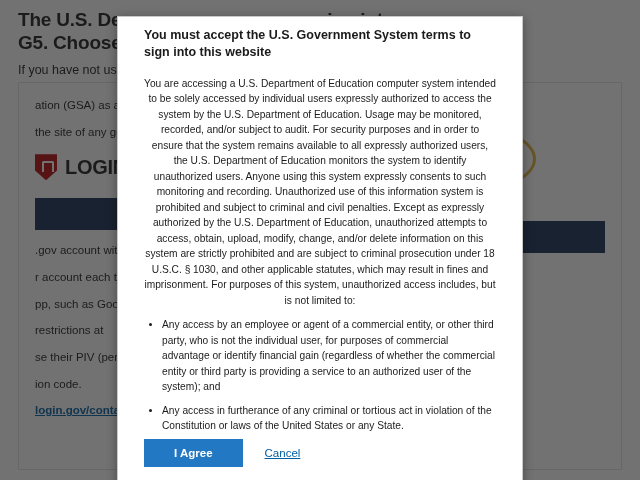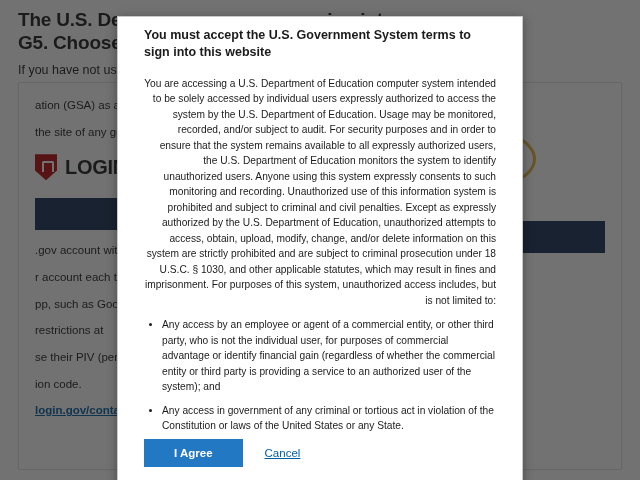--- a/index.html
+++ b/index.html
@@ -140,21 +140,21 @@
   .modal-body {
     flex: 1;
     overflow: hidden;
     padding: 0 26px;
   }
   .modal-body p {
     font-size: 10.2px;
     line-height: 1.52;
     color: #1b1b1b;
     margin: 9px 0;
-    text-align: right;
+    text-align: center;
   }
   .modal-body ul {
     margin: 8px 0 8px 0;
     padding-left: 18px;
     list-style: disc;
   }
   .modal-body li {
     font-size: 10.2px;
     line-height: 1.52;
     color: #1b1b1b;
@@ -234,21 +234,21 @@
 </div>
 
 <div id="scrim"></div>
 
 <div id="modal">
   <div class="modal-title">You must accept the U.S. Government System terms to sign into this website</div>
   <div class="modal-body">
     <p>You are accessing a U.S. Department of Education computer system intended to be solely accessed by individual users expressly authorized to access the system by the U.S. Department of Education. Usage may be monitored, recorded, and/or subject to audit. For security purposes and in order to ensure that the system remains available to all expressly authorized users, the U.S. Department of Education monitors the system to identify unauthorized users. Anyone using this system expressly consents to such monitoring and recording. Unauthorized use of this information system is prohibited and subject to criminal and civil penalties. Except as expressly authorized by the U.S. Department of Education, unauthorized attempts to access, obtain, upload, modify, change, and/or delete information on this system are strictly prohibited and are subject to criminal prosecution under 18 U.S.C. § 1030, and other applicable statutes, which may result in fines and imprisonment. For purposes of this system, unauthorized access includes, but is not limited to:</p>
     <ul>
       <li>Any access by an employee or agent of a commercial entity, or other third party, who is not the individual user, for purposes of commercial advantage or identify financial gain (regardless of whether the commercial entity or third party is providing a service to an authorized user of the system); and</li>
-      <li>Any access in government of any criminal or tortious act in violation of the Constitution or laws of the United States or any State.</li>
+      <li>Any access in furtherance of any criminal or tortious act in violation of the Constitution or laws of the United States or any State.</li>
     </ul>
 
   </div>
   <div class="modal-footer">
     <button class="btn-agree">I Agree</button>
     <button class="btn-cancel">Cancel</button>
   </div>
 </div>
 
 </body></html>

